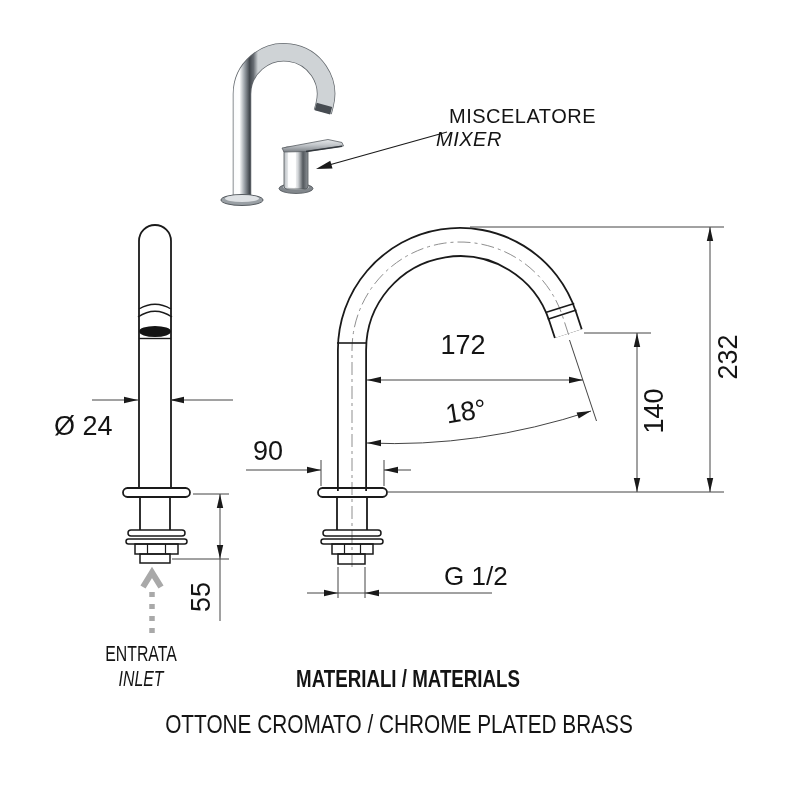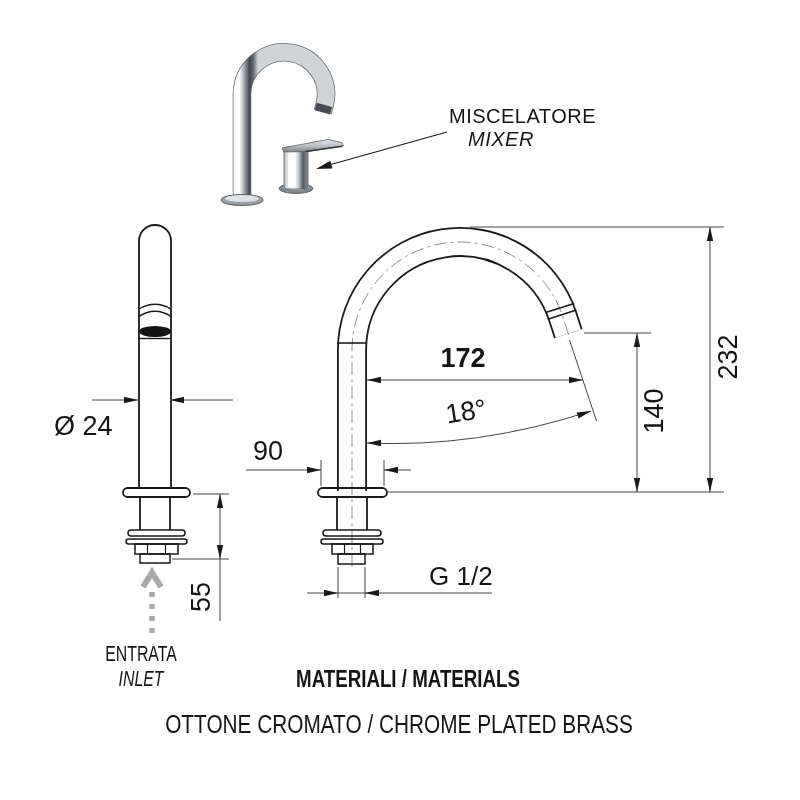--- a/index.html
+++ b/index.html
@@ -175,30 +175,30 @@
       </g>
     </g>
 
     <g>
       <path d="M143,587 L152,572.5 L161,587" fill="none" stroke="#a9a9a9" stroke-width="6"></path>
       <line x1="152" y1="592" x2="152" y2="639" stroke="#a9a9a9" stroke-width="5.5" stroke-dasharray="5 7"></line>
     </g>
   </svg>
 
   <span class="lbl callout" style="left:449px;top:106px;">MISCELATORE</span>
-  <span class="lbl callout it" style="left:468px;top:129px;font-style:italic;">MIXER</span>
+  <span class="lbl callout it" style="left:436px;top:129px;font-style:italic;">MIXER</span>
 
   <span class="lbl dim" style="left:54px;top:369px;margin-top:44px;">Ø 24</span>
-  <span class="lbl dim ctr" style="left:463px;top:358px;font-weight:bold;">172</span>
+  <span class="lbl dim ctr" style="left:463px;top:345px;">172</span>
   <span class="lbl dim tilt" style="left:466px;top:412px;">18°</span>
   <span class="lbl dim ctr" style="left:268px;top:451px;">90</span>
   <span class="lbl dim rot" style="left:654px;top:411px;">140</span>
   <span class="lbl dim rot" style="left:728px;top:357px;">232</span>
   <span class="lbl dim rot" style="left:201px;top:597px;">55</span>
-  <span class="lbl" style="left:429px;top:563px;font-size:26px;">G 1/2</span>
+  <span class="lbl" style="left:444px;top:563px;font-size:26px;">G 1/2</span>
 
   <span class="lbl inletlbl" style="left:141px;top:654px;">ENTRATA</span>
   <span class="lbl inletlbl it" style="left:141px;top:679px;">INLET</span>
 
   <span class="lbl mat-h" style="left:408px;top:679px;">MATERIALI / MATERIALS</span>
   <span class="lbl mat-v" style="left:399px;top:724px;">OTTONE CROMATO / CHROME PLATED BRASS</span>
 
 </div>
 
 </body></html>

